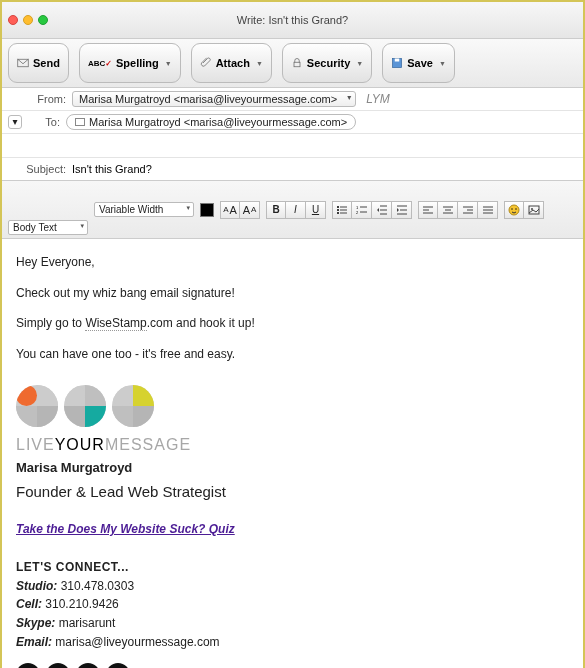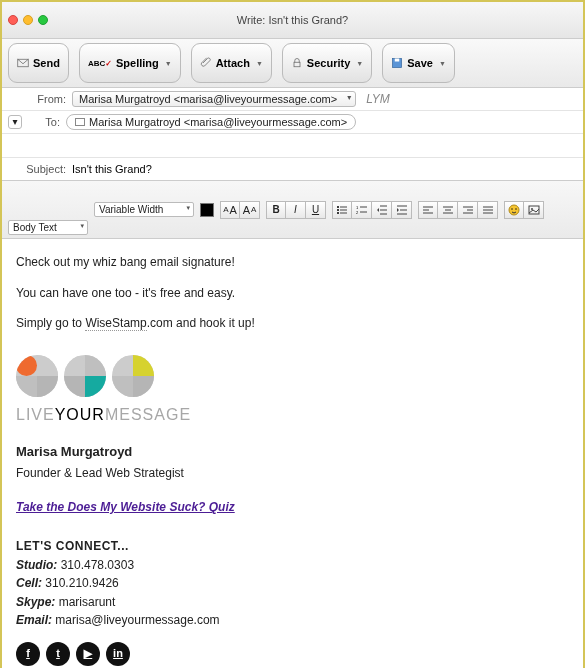--- a/index.html
+++ b/index.html
@@ -41,22 +41,22 @@
   .body { padding: 14px 14px 22px 14px; font-size: 12px; line-height: 1.55; }
   .body p { margin-bottom: 12px; }
   .link { color: #4c1d95; text-decoration: underline; }
   .dotted { border-bottom: 1px dotted #999; text-decoration: none; color: inherit; }
   .logo-row { display: flex; gap: 6px; margin-top: 22px; }
   .logo-pie { width: 42px; height: 42px; border-radius: 50%; position: relative; background: #ccc; overflow: hidden; }
   .logo-pie .seg { position: absolute; width: 50%; height: 50%; }
   .logo-pie .tl { top:0; left:0; } .logo-pie .tr { top:0; right:0; } .logo-pie .bl { bottom:0; left:0; } .logo-pie .br { bottom:0; right:0; }
   .logo-text { font-size: 16px; letter-spacing: 1px; color: #a7a7a7; margin-top: 6px; }
   .logo-text .em { color: #000000; }
-  .sig-name { font-weight: bold; font-size: 13px; margin-top: 14px; }
-  .sig-title { font-size: 12px; margin-top: 2px; }
+  .sig-name { font-weight: bold; font-size: 13px; }
+  .sig-title { font-size: 15px; margin-top: 2px; }
   .quiz { font-weight: bold; font-style: italic; margin-top: 16px; }
   .connect { margin-top: 16px; }
   .connect .hdr { font-weight: bold; letter-spacing: 0.5px; margin-top: 20px; }
   .connect .row span.lbl { font-weight: bold; font-style: italic; }
   .social { display: flex; gap: 6px; margin-top: 12px; }
   .sbtn { width: 24px; height: 24px; border-radius: 50%; background: #111; color: #fff; display: flex; align-items: center; justify-content: center; font-size: 11px; font-weight: bold; }
 </style>
 </head>
 <body>
 
@@ -233,25 +233,26 @@
           <svg viewBox="0 0 12 12">
             <rect x="1" y="2" width="10" height="8" fill="none" stroke="#444"></rect>
             <circle cx="4" cy="5" r="1" fill="#444"></circle>
             <path d="M1 9 L5 6 L8 8 L11 5" fill="none" stroke="#444"></path>
           </svg>
         </div>
     </div>
   </div>
 
   <div class="body">
+    <p>Hey Everyone,</p>
     <p>Check out my whiz bang email signature!</p>
-    <p>You can have one too - it's free and easy.</p>
     <p>
       <span>Simply go to </span><a href="#" class="dotted">WiseStamp</a><span>.com and hook it up!</span>
     </p>
+    <p>You can have one too - it's free and easy.</p>
 
     <div class="logo-row">
       <div class="logo-pie">
         <div class="seg tl" style="background:#ef6a2f;"></div>
           <div class="seg tr" style="background:#ccc;"></div>
           <div class="seg bl" style="background:#bfbfbf;"></div>
           <div class="seg br" style="background:#b5b5b5;"></div>
       </div>
       <div class="logo-pie">
         <div class="seg tl" style="background:#ccc;"></div>

